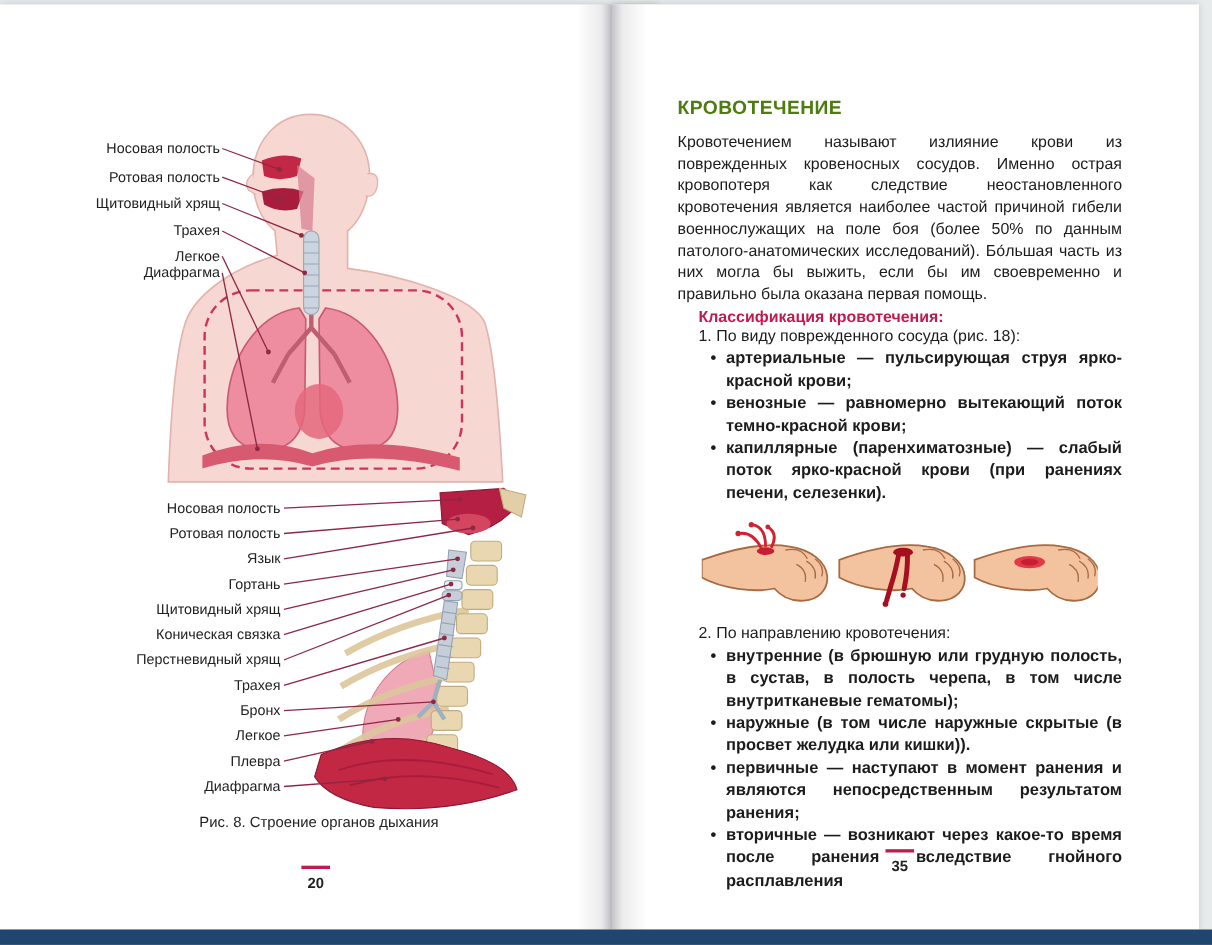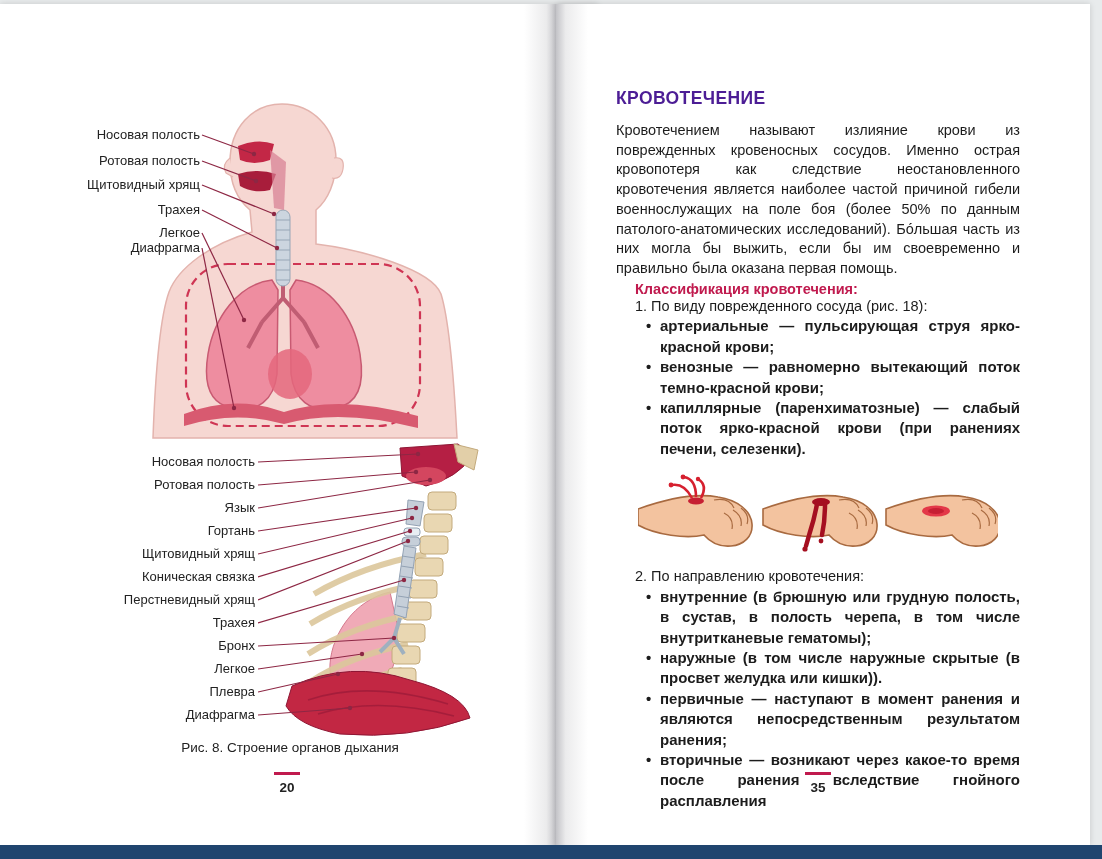--- a/index.html
+++ b/index.html
@@ -32,21 +32,21 @@
   .f1-label{left:40px;width:160px;}
   .f2-label{left:55px;width:200px;}
   .fig-svg{position:absolute;}
   #fig1{left:150px;top:78px;}
   #fig2{left:258px;top:438px;}
   .left-caption{
     position:absolute;left:80px;width:420px;top:736px;
     text-align:center;font-size:13.5px;color:#222;
   }
   .page-footer{position:absolute;top:768px;text-align:center;}
-  .pf-left{left:87px;width:400px;}
+  .pf-left{left:87px;width:400px;margin-top:15px;}
   .pf-right{left:60px;width:404px;}
   .footer-rule{width:26px;height:3px;margin:0 auto 5px auto;}
   .footer-num{font-size:13.5px;font-weight:bold;color:#222;}
 
   
   .content{position:absolute;left:60px;top:0;width:404px;}
   .heading{
     margin:84px 0 0 0;font-size:17.5px;font-weight:bold;letter-spacing:0.4px;
   }
   .intro{margin:12px 0 0 0;font-size:14.5px;line-height:1.36;text-align:justify;}
@@ -202,21 +202,21 @@
 
   <div class="page-footer pf-left">
     <div class="footer-rule" style="background:#c01a4e"></div>
     <div class="footer-num">20</div>
   </div>
 </div>
 
 <div class="page page-right">
   <div class="content">
 
-    <h1 class="heading" style="color:#4c1d95">КРОВОТЕЧЕНИЕ</h1>
+    <h1 class="heading" style="color:#4d7c0f">КРОВОТЕЧЕНИЕ</h1>
 
     <p class="intro">Кровотечением называют излияние крови из поврежденных кровеносных сосудов. Именно острая кровопотеря как следствие неостановленного кровотечения является наиболее частой причиной гибели военнослужащих на поле боя (более 50% по данным патолого-анатомических исследований). Бо́льшая часть из них могла бы выжить, если бы им своевременно и правильно была оказана первая помощь.</p>
 
     <p class="subheading" style="color:#c01a4e">Классификация кровотечения:</p>
 
     <p class="num-item">1. По виду поврежденного сосуда (рис. 18):</p>
     <p class="bullet">артериальные — пульсирующая струя ярко-красной крови;</p>
     <p class="bullet">венозные — равномерно вытекающий поток темно-красной крови;</p>
     <p class="bullet">капиллярные (паренхиматозные) — слабый поток ярко-красной крови (при ранениях печени, селезенки).</p>
 

